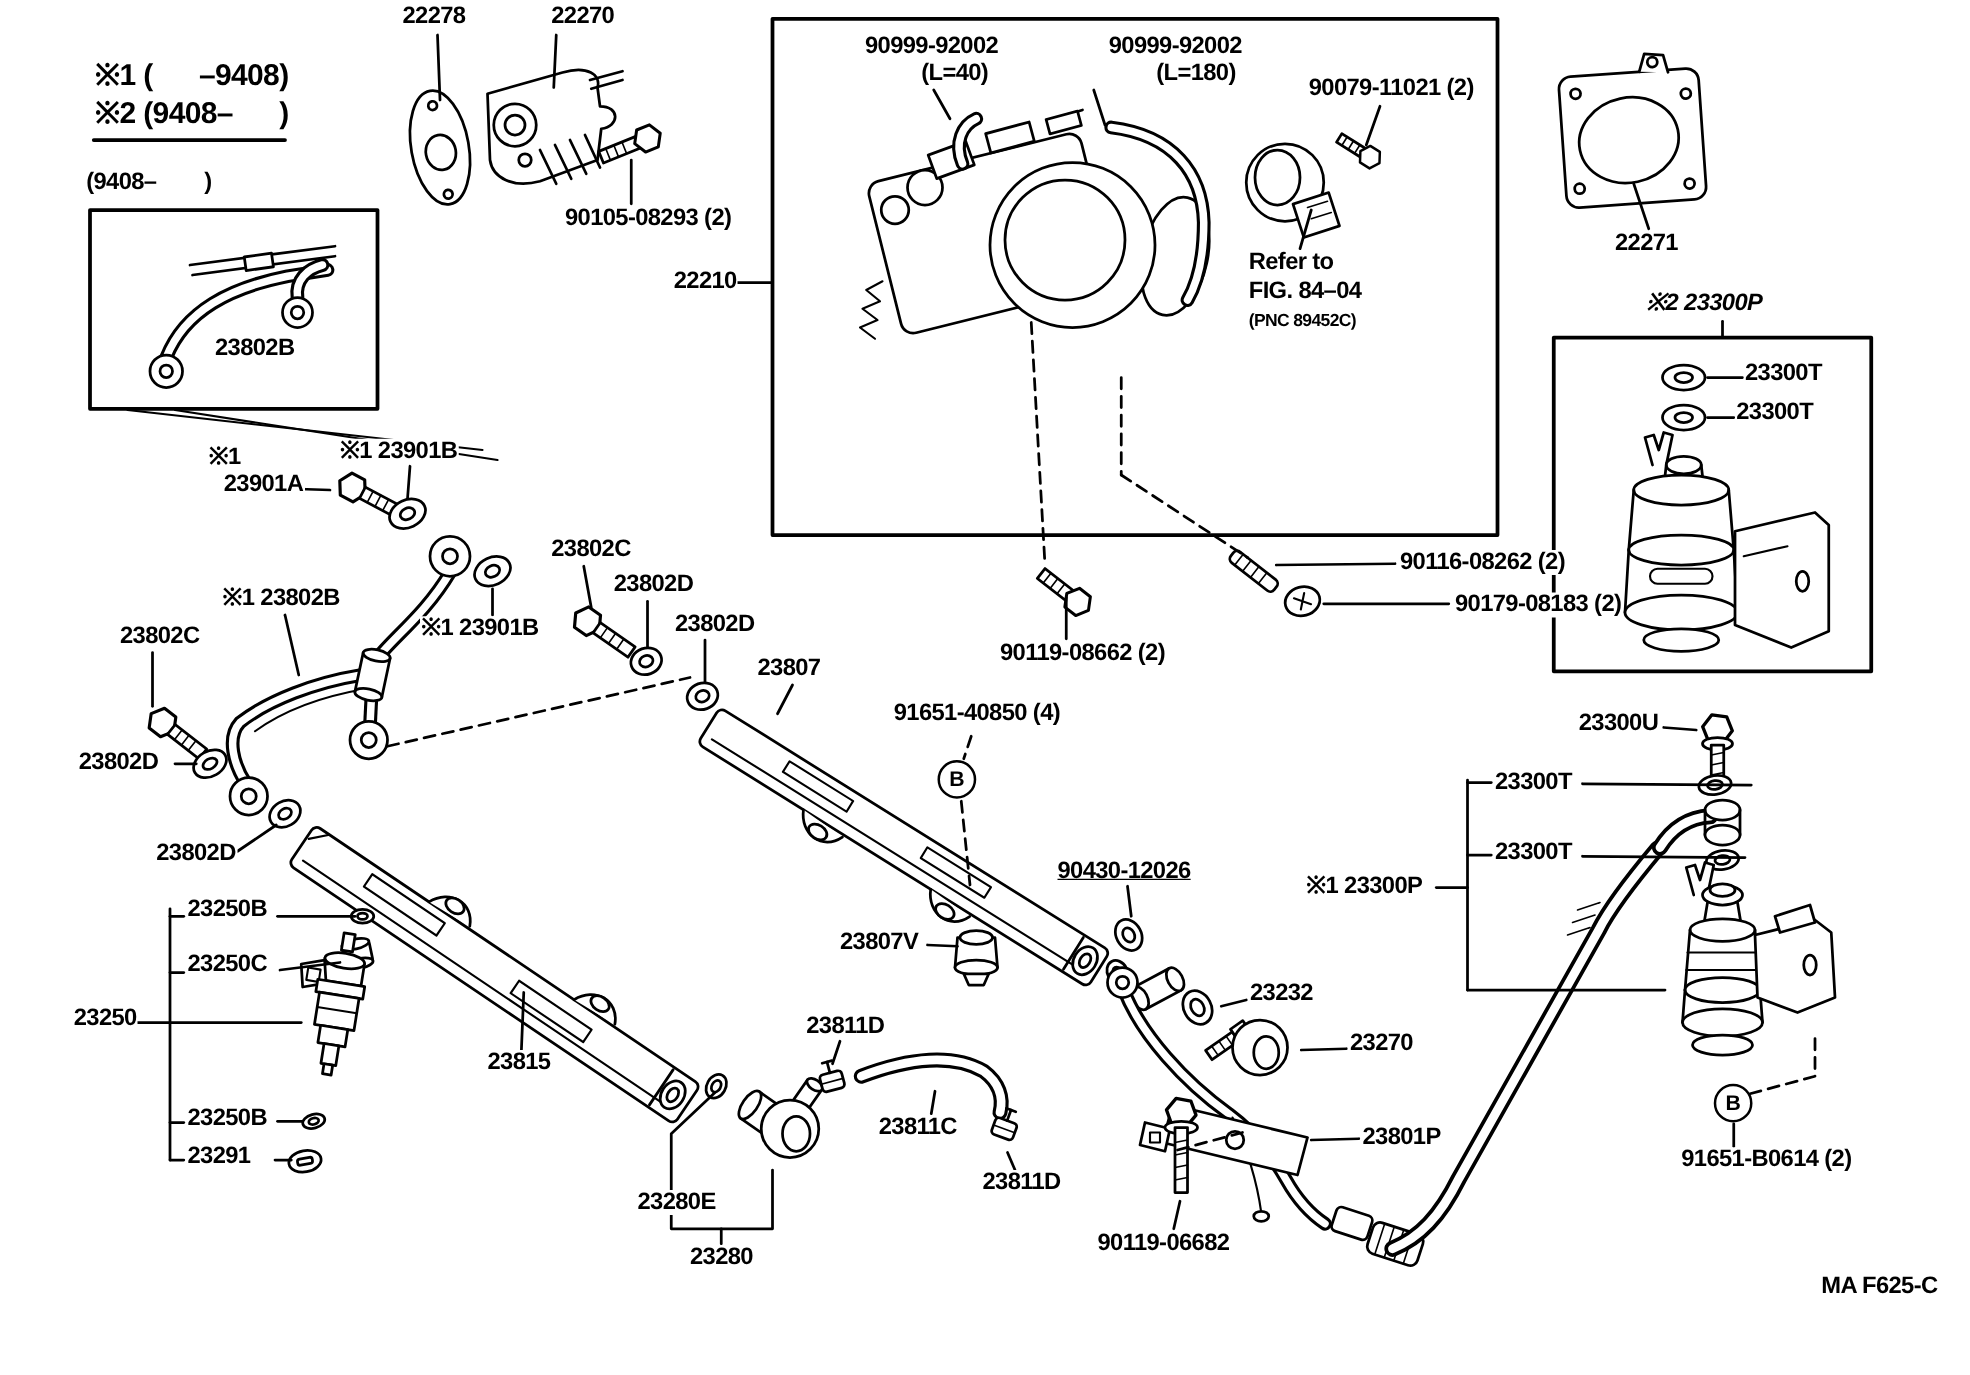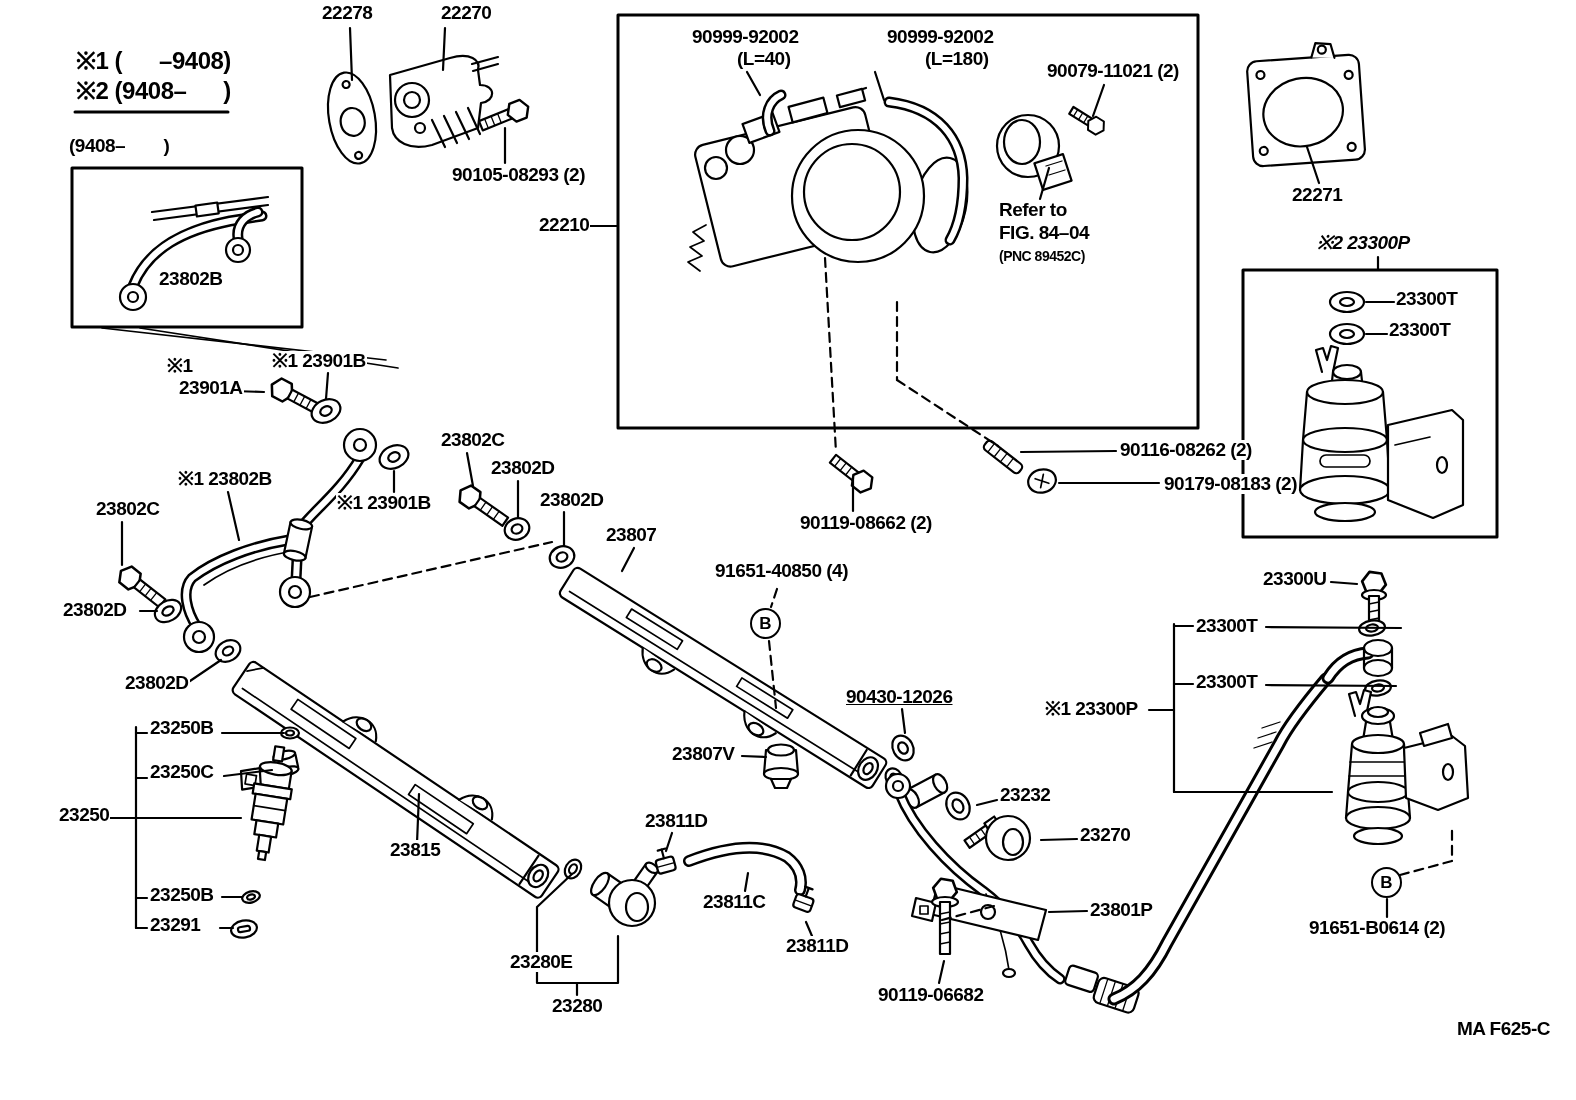--- a/index.html
+++ b/index.html
@@ -516,21 +516,21 @@
     <path d="M769,641 L776,708"></path>
     <path d="M942,920 L994,906"></path>
     <path d="M1400,875 L1452,861 L1452,830"></path>
   </g>
 </svg>
 
 <div id="labels">
       <div class="lbl big" style="left: 75px; top: 48px;">※1 (      –9408)</div>
       <div class="lbl big" style="left: 75px; top: 78px;">※2 (9408–      )</div>
       <div class="lbl" style="left: 68px; top: 136px;">(9408–        )</div>
-      <div class="lbl" style="left: 158px; top: 269px;">23802B</div>
+      <div class="lbl" style="left: 171px; top: 269px;">23802B</div>
       <div class="lbl" style="left: 321px; top: 3px;">22278</div>
       <div class="lbl" style="left: 440px; top: 3px;">22270</div>
       <div class="lbl" style="left: 451px; top: 165px;">90105-08293 (2)</div>
       <div class="lbl" style="left: 538px; top: 215px;">22210</div>
       <div class="lbl" style="left: 691px; top: 27px;">90999-92002</div>
       <div class="lbl" style="left: 736px; top: 49px;">(L=40)</div>
       <div class="lbl" style="left: 886px; top: 27px;">90999-92002</div>
       <div class="lbl" style="left: 924px; top: 49px;">(L=180)</div>
       <div class="lbl" style="left: 1046px; top: 61px; text-align: center;">90079-11021 (2)</div>
       <div class="lbl" style="left: 998px; top: 200px;">Refer to</div>
@@ -570,18 +570,18 @@
       <div class="lbl" style="left: 1079px; top: 825px;">23270</div>
       <div class="lbl" style="left: 1089px; top: 900px;">23801P</div>
       <div class="lbl" style="left: 877px; top: 985px;">90119-06682</div>
       <div class="lbl" style="left: 799px; top: 513px;">90119-08662 (2)</div>
       <div class="lbl" style="left: 1119px; top: 440px;">90116-08262 (2)</div>
       <div class="lbl" style="left: 1163px; top: 474px;">90179-08183 (2)</div>
       <div class="lbl" style="left: 1262px; top: 569px;">23300U</div>
       <div class="lbl" style="left: 1195px; top: 616px;">23300T</div>
       <div class="lbl" style="left: 1195px; top: 672px;">23300T</div>
       <div class="lbl" style="left: 1044px; top: 699px;">※1 23300P</div>
-      <div class="lbl" style="left: 1308px; top: 918px; text-align: right;">91651-B0614 (2)</div>
+      <div class="lbl" style="left: 1344px; top: 918px; text-align: right;">91651-B0614 (2)</div>
       <div class="lbl" style="left: 1428px; top: 1019px; margin-left: 28px;">MA F625-C</div>
       <div class="lbl bubble" style="left: 750px; top: 608px;">B</div>
       <div class="lbl bubble" style="left: 1371px; top: 867px;">B</div>
     </div>
 </div>
 
 </body></html>

